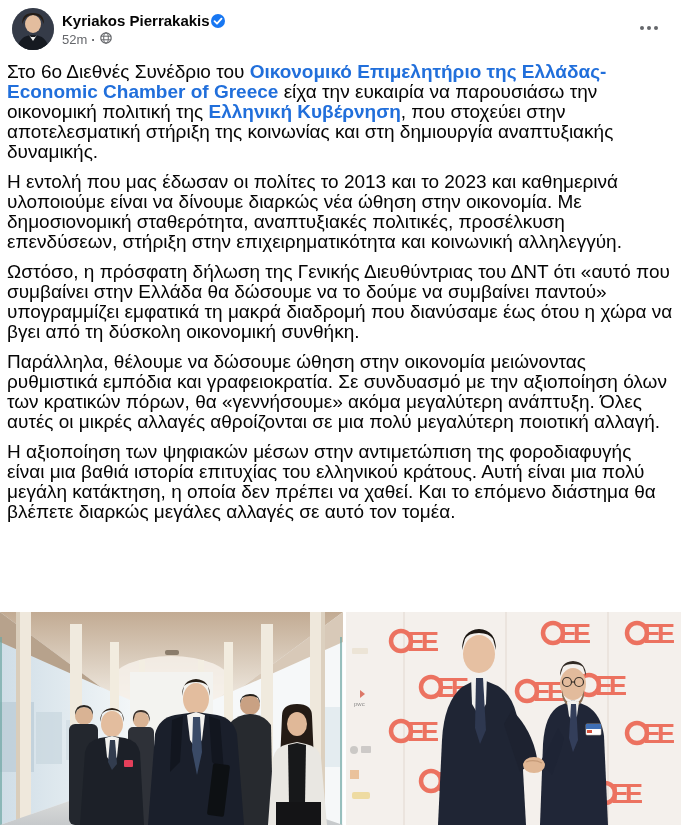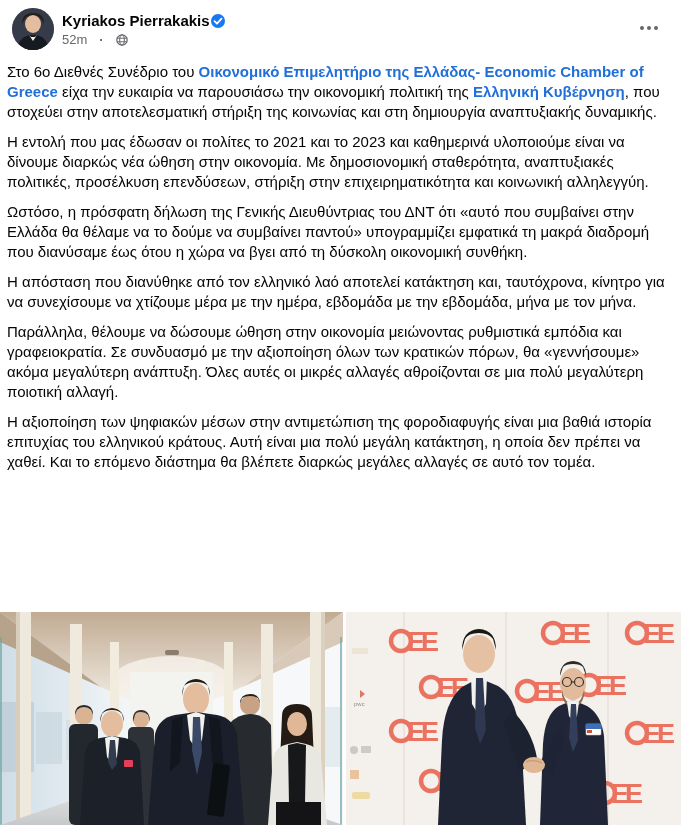--- a/index.html
+++ b/index.html
@@ -7,28 +7,28 @@
     width:681px;height:825px;overflow:hidden;background:#fff;
     font-family:"Liberation Sans",sans-serif;color:#050505;position:relative;
   }
   
   .post-header{position:relative;height:54px;padding:8px 12px 0 12px;box-sizing:border-box;}
   .avatar{position:absolute;left:12px;top:8px;width:42px;height:42px;border-radius:50%;overflow:hidden;cursor:pointer;}
   .hdr-main{margin-left:50px;padding-top:3px;}
   .author-row{display:flex;align-items:center;gap:1px;}
   .author-name{font-size:15px;font-weight:700;color:#050505;text-decoration:none;line-height:19px;}
   .badge{width:14px;height:14px;display:inline-block;}
-  .meta-row{display:flex;align-items:center;gap:12px;font-size:13px;color:#65676b;margin-top:2px;}
+  .meta-row{display:flex;align-items:flex-start;gap:4px;font-size:13px;color:#65676b;margin-top:2px;}
   .meta-row a{color:#65676b;text-decoration:none;}
   .dot-sep{font-weight:700;}
   .globe{width:12px;height:12px;display:inline-block;}
   .more-btn{position:absolute;right:16px;top:18px;width:32px;height:20px;display:flex;align-items:center;justify-content:center;gap:3px;cursor:pointer;border-radius:6px;}
   .more-btn i{width:4px;height:4px;border-radius:50%;background:#65676b;display:block;}
   
-  .post-text{padding:8px 8px 0 7px;font-size:15px;line-height:20px;}
+  .post-text{padding:8px 8px 0 7px;font-size:19px;line-height:20px;}
   .post-text p{margin:0 0 10px 0;}
   .post-link{color:#216fdb;text-decoration:none;font-weight:600;cursor:pointer;}
   
   .photo-row{position:absolute;left:0;top:612px;width:681px;height:213px;display:flex;gap:3px;background:#fff;}
   .photo{height:213px;overflow:hidden;cursor:pointer;}
   .photo svg{display:block;}
   .photo-left{width:343px;}
   .photo-right{width:335px;}
 </style>
 </head>
@@ -70,23 +70,22 @@
   </div>
   <div class="more-btn" aria-label="More options">
       <i></i>
       <i></i>
       <i></i>
     </div>
 </div>
 
 <div class="post-text">
     <p><span>Στο 6ο Διεθνές Συνέδριο του </span><a href="#" class="post-link">Οικονομικό Επιμελητήριο της Ελλάδας- Economic Chamber of Greece</a><span> είχα την ευκαιρία να παρουσιάσω την οικονομική πολιτική της </span><a href="#" class="post-link">Ελληνική Κυβέρνηση</a><span>, που στοχεύει στην αποτελεσματική στήριξη της κοινωνίας και στη δημιουργία αναπτυξιακής δυναμικής.</span></p>
-    <p><span>Η εντολή που μας έδωσαν οι πολίτες το 2021 και το 2023 και καθημερινά υλοποιούμε είναι να δίνουμε διαρκώς νέα ώθηση στην οικονομία. Με δημοσιονομική σταθερότητα, αναπτυξιακές πολιτικές, προσέλκυση επενδύσεων, στήριξη στην επιχειρηματικότητα και κοινωνική αλληλεγγύη.</span></p>
-    <p><span>Ωστόσο, η πρόσφατη δήλωση της Γενικής Διευθύντριας του ΔΝΤ ότι «αυτό που συμβαίνει στην Ελλάδα θα θέλαμε να το δούμε να συμβαίνει παντού» υπογραμμίζει εμφατικά τη μακρά διαδρομή που διανύσαμε έως ότου η χώρα να βγει από τη δύσκολη οικονομική συνθήκη.</span></p>
-    <p><span>Η απόσταση που διανύθηκε από τον ελληνικό λαό αποτελεί κατάκτηση και, ταυτόχρονα, κίνητρο για να συνεχίσουμε να χτίζουμε μέρα με την ημέρα, εβδομάδα με την εβδομάδα, μήνα με τον μήνα.</span></p>
+    <p><span>Η εντολή που μας έδωσαν οι πολίτες το 2013 και το 2023 και καθημερινά υλοποιούμε είναι να δίνουμε διαρκώς νέα ώθηση στην οικονομία. Με δημοσιονομική σταθερότητα, αναπτυξιακές πολιτικές, προσέλκυση επενδύσεων, στήριξη στην επιχειρηματικότητα και κοινωνική αλληλεγγύη.</span></p>
+    <p><span>Ωστόσο, η πρόσφατη δήλωση της Γενικής Διευθύντριας του ΔΝΤ ότι «αυτό που συμβαίνει στην Ελλάδα θα δώσουμε να το δούμε να συμβαίνει παντού» υπογραμμίζει εμφατικά τη μακρά διαδρομή που διανύσαμε έως ότου η χώρα να βγει από τη δύσκολη οικονομική συνθήκη.</span></p>
     <p><span>Παράλληλα, θέλουμε να δώσουμε ώθηση στην οικονομία μειώνοντας ρυθμιστικά εμπόδια και γραφειοκρατία. Σε συνδυασμό με την αξιοποίηση όλων των κρατικών πόρων, θα «γεννήσουμε» ακόμα μεγαλύτερη ανάπτυξη. Όλες αυτές οι μικρές αλλαγές αθροίζονται σε μια πολύ μεγαλύτερη ποιοτική αλλαγή.</span></p>
     <p><span>Η αξιοποίηση των ψηφιακών μέσων στην αντιμετώπιση της φοροδιαφυγής είναι μια βαθιά ιστορία επιτυχίας του ελληνικού κράτους. Αυτή είναι μια πολύ μεγάλη κατάκτηση, η οποία δεν πρέπει να χαθεί. Και το επόμενο διάστημα θα βλέπετε διαρκώς μεγάλες αλλαγές σε αυτό τον τομέα.</span></p>
   </div>
 
 <div class="photo-row">
 
   <div class="photo photo-left" aria-label="Delegation in dark suits walking through a bright glass corridor with city view">
     <svg width="343" height="213" viewBox="0 0 343 213" preserveAspectRatio="none">
       <defs>
         <linearGradient id="ceilG" x1="0" y1="0" x2="0" y2="1">

